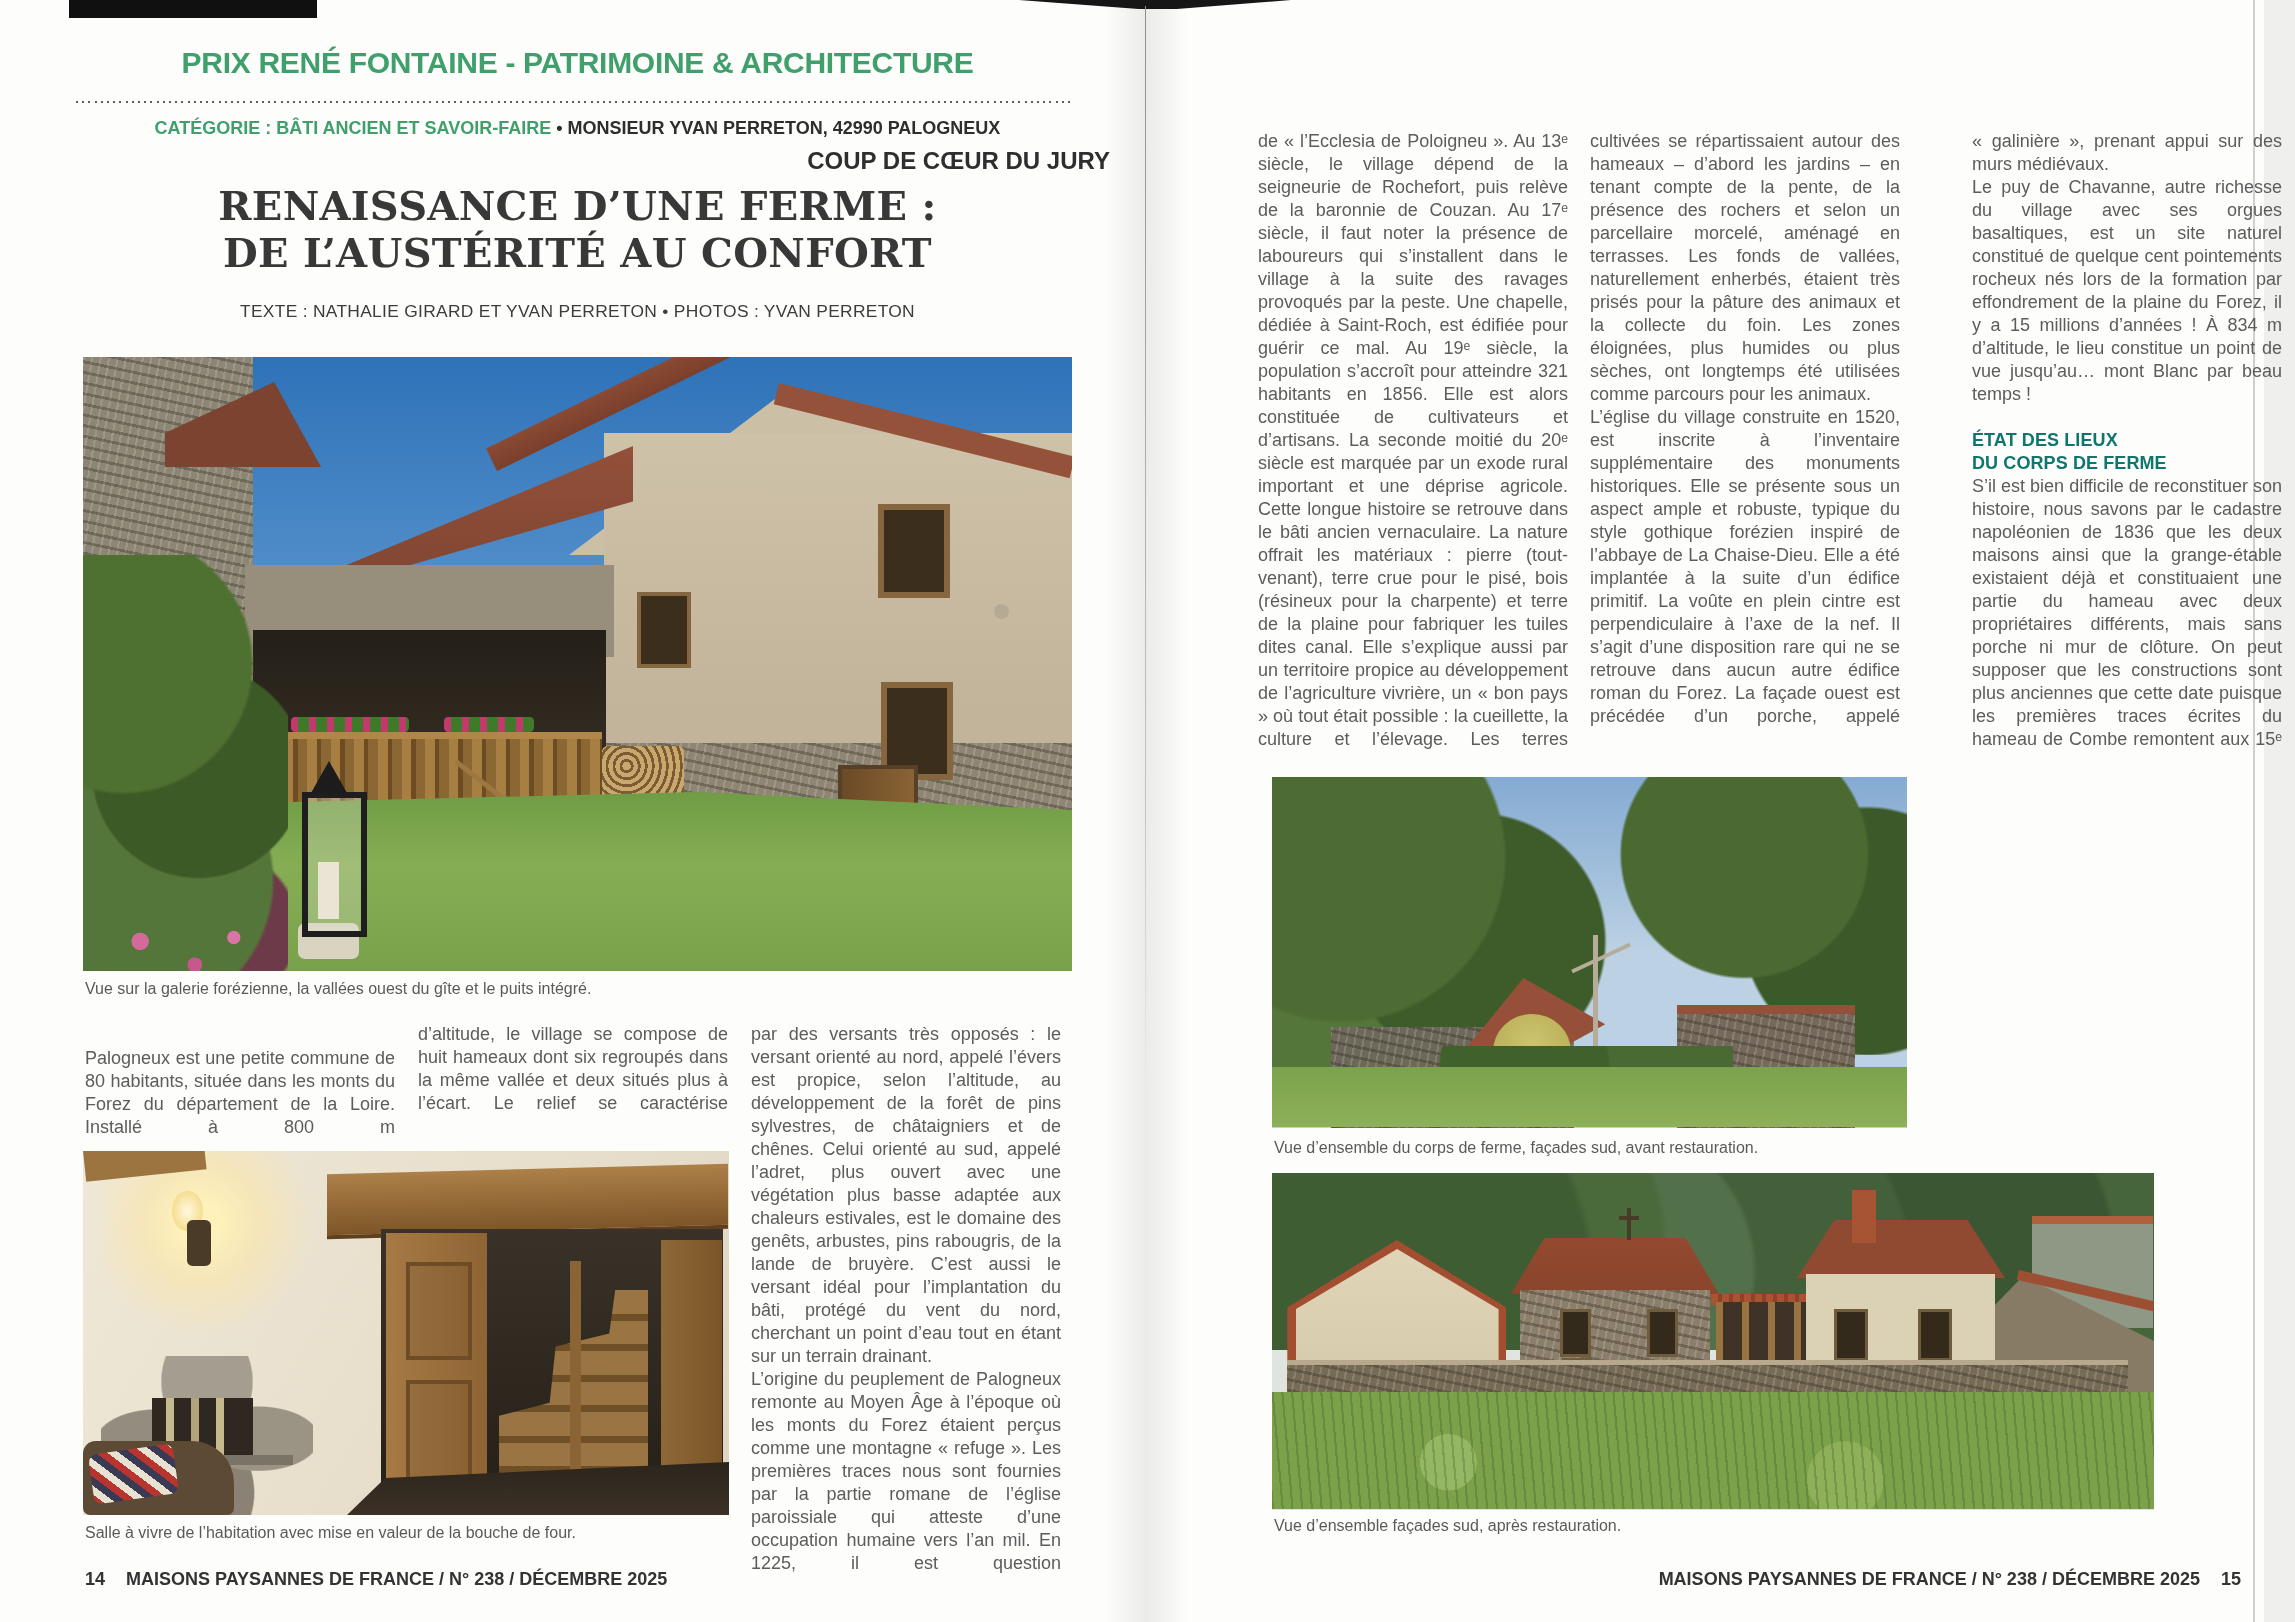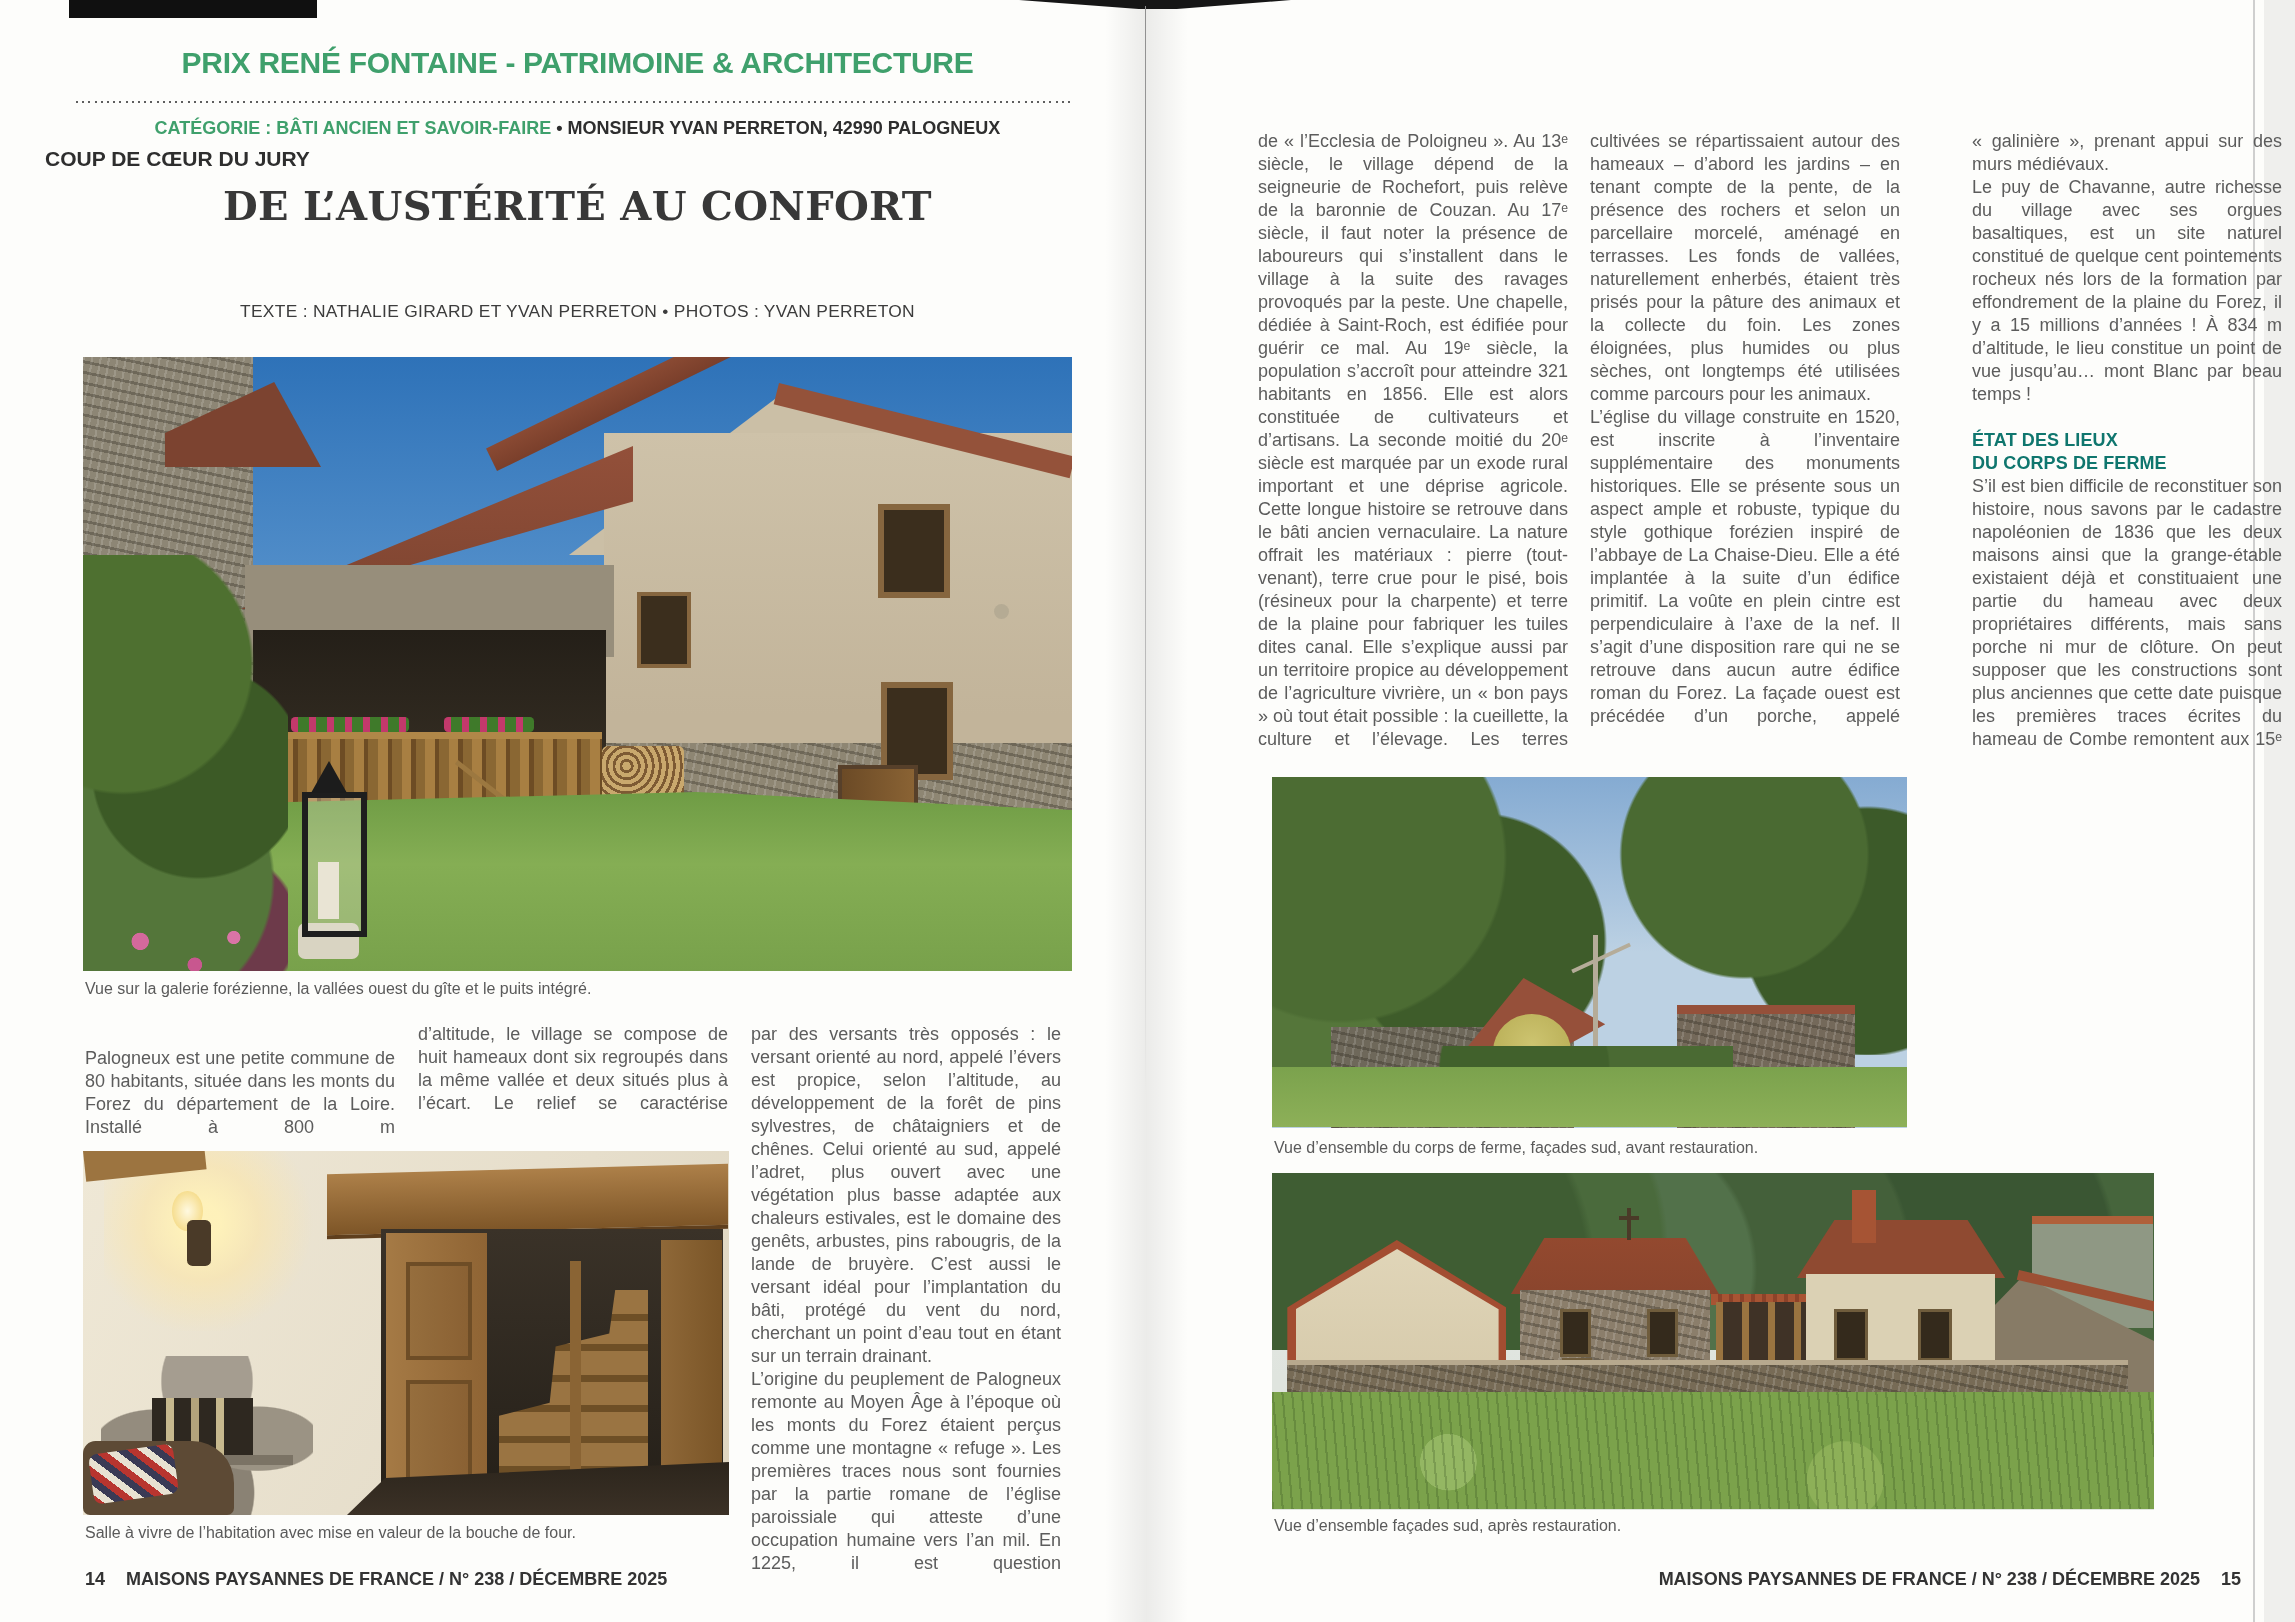--- a/index.html
+++ b/index.html
@@ -18,21 +18,21 @@
   .page-edge-r{left:2253px;top:0;width:2.1px;height:1623px;background:#cfcfcf;}
   .page-edge-band{left:2264px;top:0;width:31px;height:1623px;background:#efefed;}
 
   
   .kicker{left:45px;top:46px;width:1065px;text-align:center;color:#3fa06c;
     font-size:30px;font-weight:700;letter-spacing:-0.3px;}
   .dotted-rule{left:76px;top:101px;width:997px;height:2.1px;
     background:repeating-linear-gradient(90deg,#5e5e5e 0 2.1px,rgba(0,0,0,0) 2.1px 6.2px);}
   .catline{left:45px;top:118px;width:1065px;text-align:center;font-size:18px;font-weight:700;color:#2e2e2e;}
   .catline .green{color:#3fa06c;}
-  .catline2{left:45px;top:147px;width:1065px;text-align:left;font-size:21px;font-weight:700;color:#2e2e2e;}
+  .catline2{left:45px;top:147px;width:1065px;text-align:right;font-size:24px;font-weight:700;color:#2e2e2e;}
   .title{left:45px;top:182px;width:1065px;text-align:center;color:#383838;
     font-family:"DejaVu Serif",serif;font-weight:700;font-size:40px;line-height:47px;letter-spacing:0.3px;}
   .byline{left:45px;top:301px;width:1065px;text-align:center;font-size:17.4px;font-weight:400;
     letter-spacing:0.3px;color:#3c3c3c;}
 
   
   .col{position:absolute;width:310px;font-size:18px;line-height:23px;text-align:justify;
     color:#5c5c5c;}
   .col p{margin:0;}
   .col p.cont{text-align-last:justify;}
@@ -238,20 +238,21 @@
   <div class="abs gutter-wedge"></div>
   <div class="abs gutter-line"></div>
   <div class="abs page-edge-band"></div>
   <div class="abs page-edge-r"></div>
 
   <div class="abs kicker">PRIX RENÉ FONTAINE - PATRIMOINE &amp; ARCHITECTURE</div>
   <div class="abs dotted-rule"></div>
   <div class="abs catline"><span class="green">CATÉGORIE : BÂTI ANCIEN ET SAVOIR-FAIRE</span><span> • MONSIEUR YVAN PERRETON, 42990 PALOGNEUX</span></div>
   <div class="abs catline2">COUP DE CŒUR DU JURY</div>
   <div class="abs title">
+      <div>RENAISSANCE D’UNE FERME :</div>
       <div>DE L’AUSTÉRITÉ AU CONFORT</div>
     </div>
   <div class="abs byline">TEXTE : NATHALIE GIRARD ET YVAN PERRETON • PHOTOS : YVAN PERRETON</div>
 
   <div class="ph photo1">
     <div class="a-leftwall stone"></div>
     <div class="a-leftroof"></div>
     <div class="a-gable"></div>
     <div class="a-rightwall"></div>
     <div class="a-rroof1"></div>

